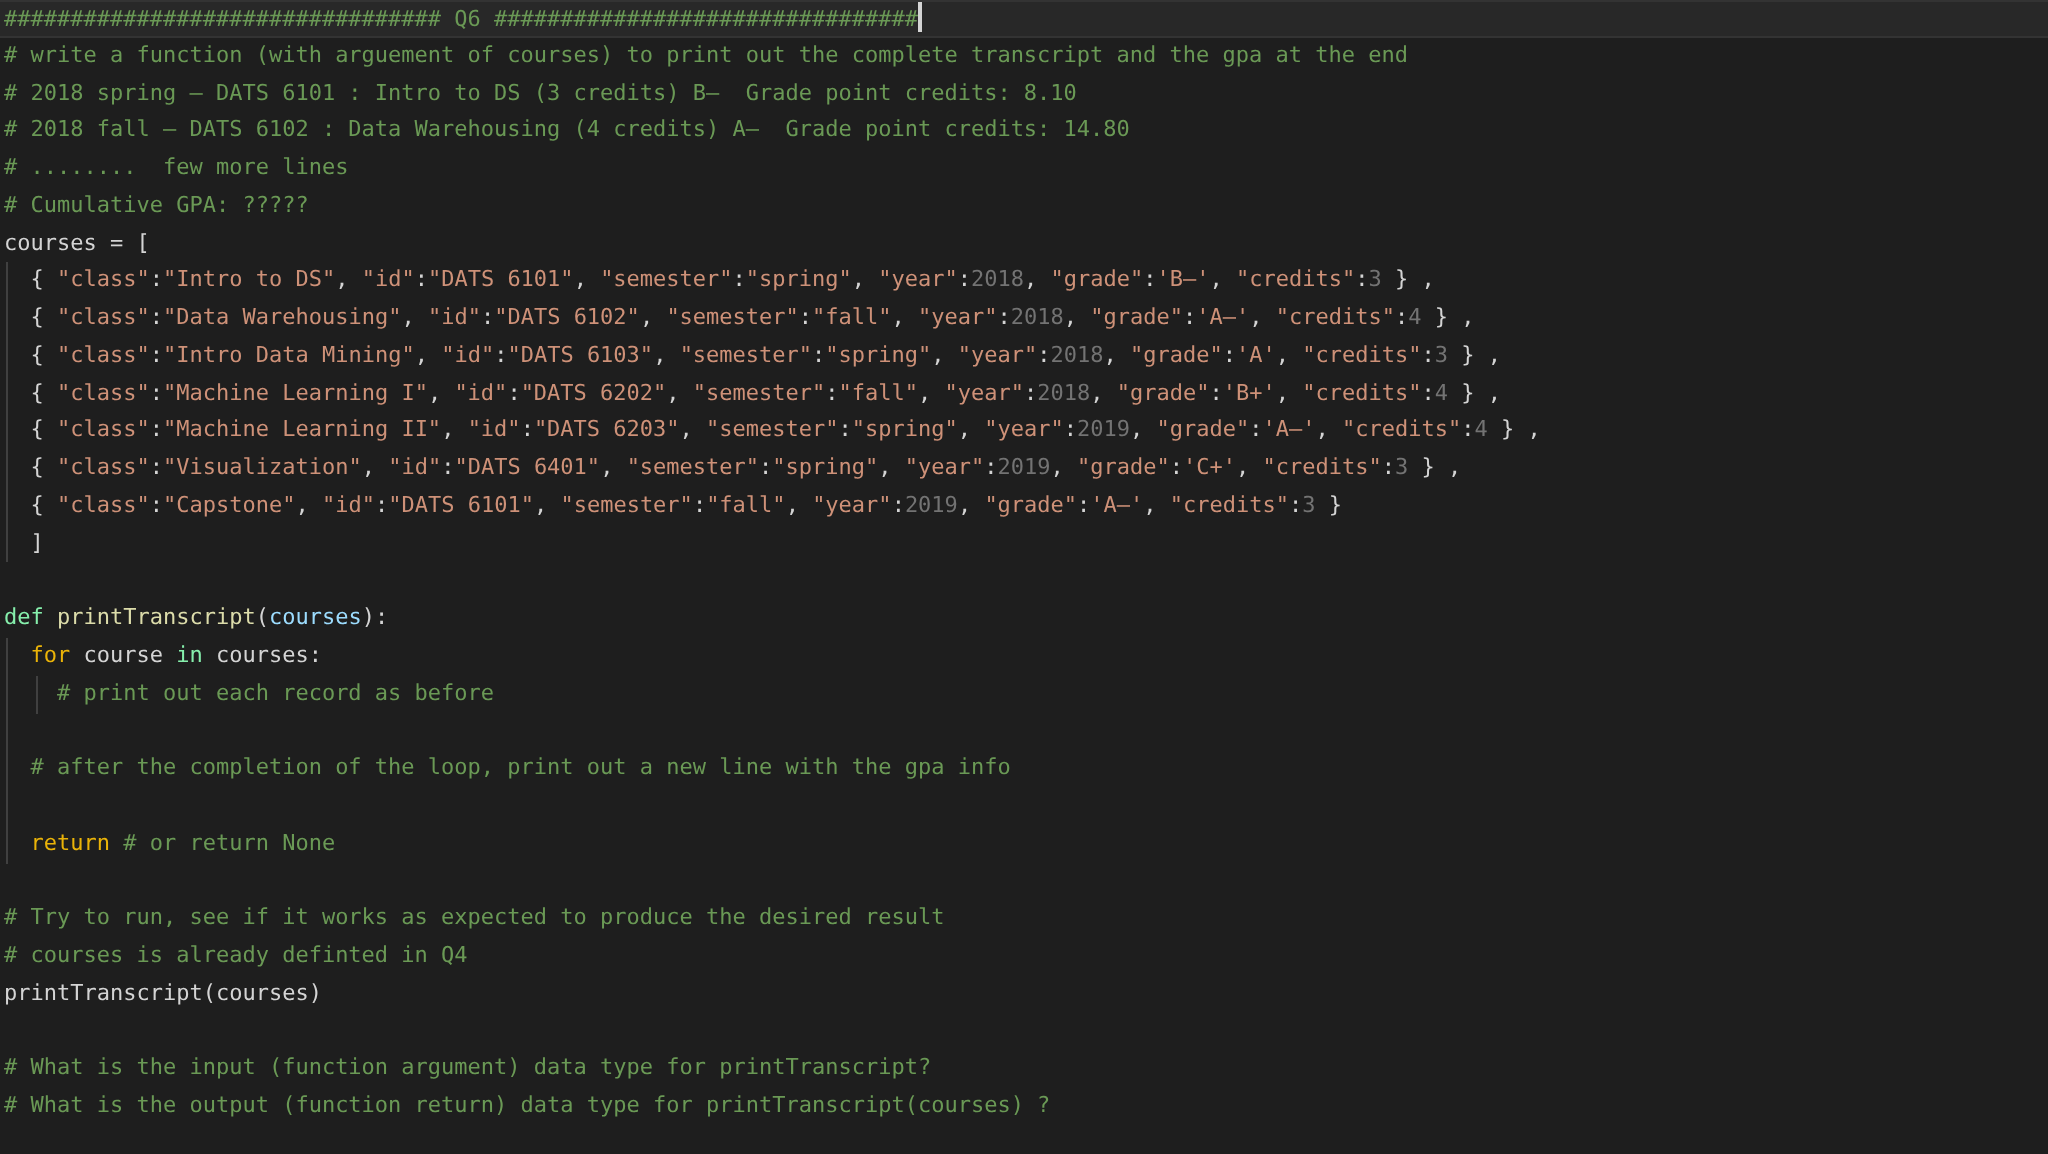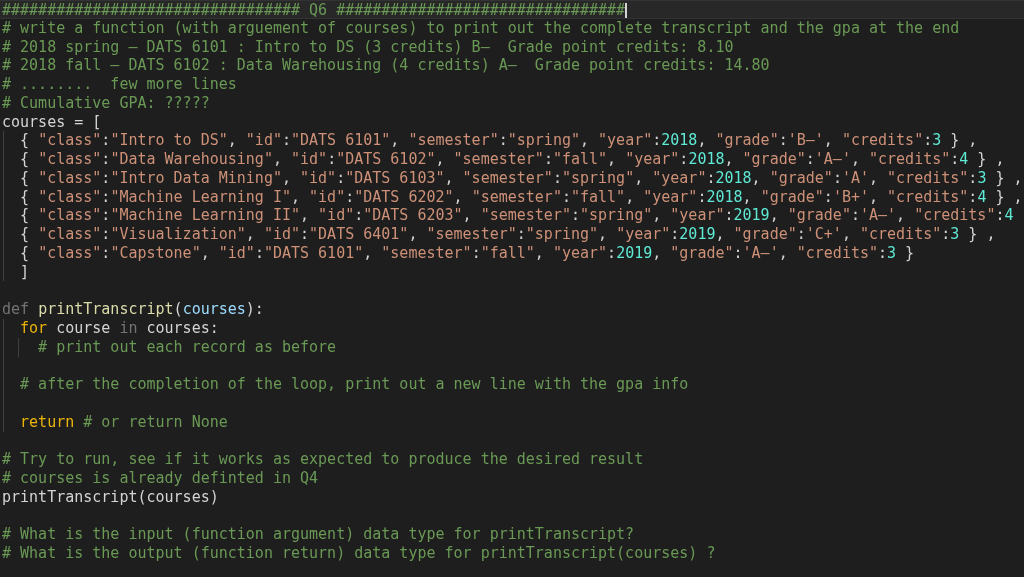--- a/index.html
+++ b/index.html
@@ -11,21 +11,21 @@
     width: 1024px;
     height: 577px;
     overflow: hidden;
     font-family: "DejaVu Sans Mono", "Liberation Mono", monospace;
   }
   #editor {
     position: relative;
     width: 1024px;
     height: 577px;
     background: #1e1e1e;
-    font-size: 15px;
+    font-size: 11px;
     line-height: 18.78px;
     letter-spacing: 0px;
     color: #d4d4d4;
     white-space: pre;
   }
   .line {
     position: relative;
     height: 18.78px;
     line-height: 18.78px;
     padding-left: 2px;
@@ -45,22 +45,22 @@
     bottom: 0;
     width: 1px;
     background: #404040;
   }
   .g1 { left: 3px; }
   .g2 { left: 18px; }
 
   
   .cmt  { color: #6a9955; }
   .str  { color: #ce9178; }
-  .num  { color: #5eead4; }
-  .kw   { color: #737373; }
+  .num  { color: #737373; }
+  .kw   { color: #86efac; }
   .kwf  { color: #eab308; }
   .fn   { color: #dcdcaa; }
   .var  { color: #9cdcfe; }
   .plain{ color: #d4d4d4; }
   .punc { color: #d4d4d4; }
 
   .cursor {
     display: inline-block;
     width: 2px;
     height: 15px;

